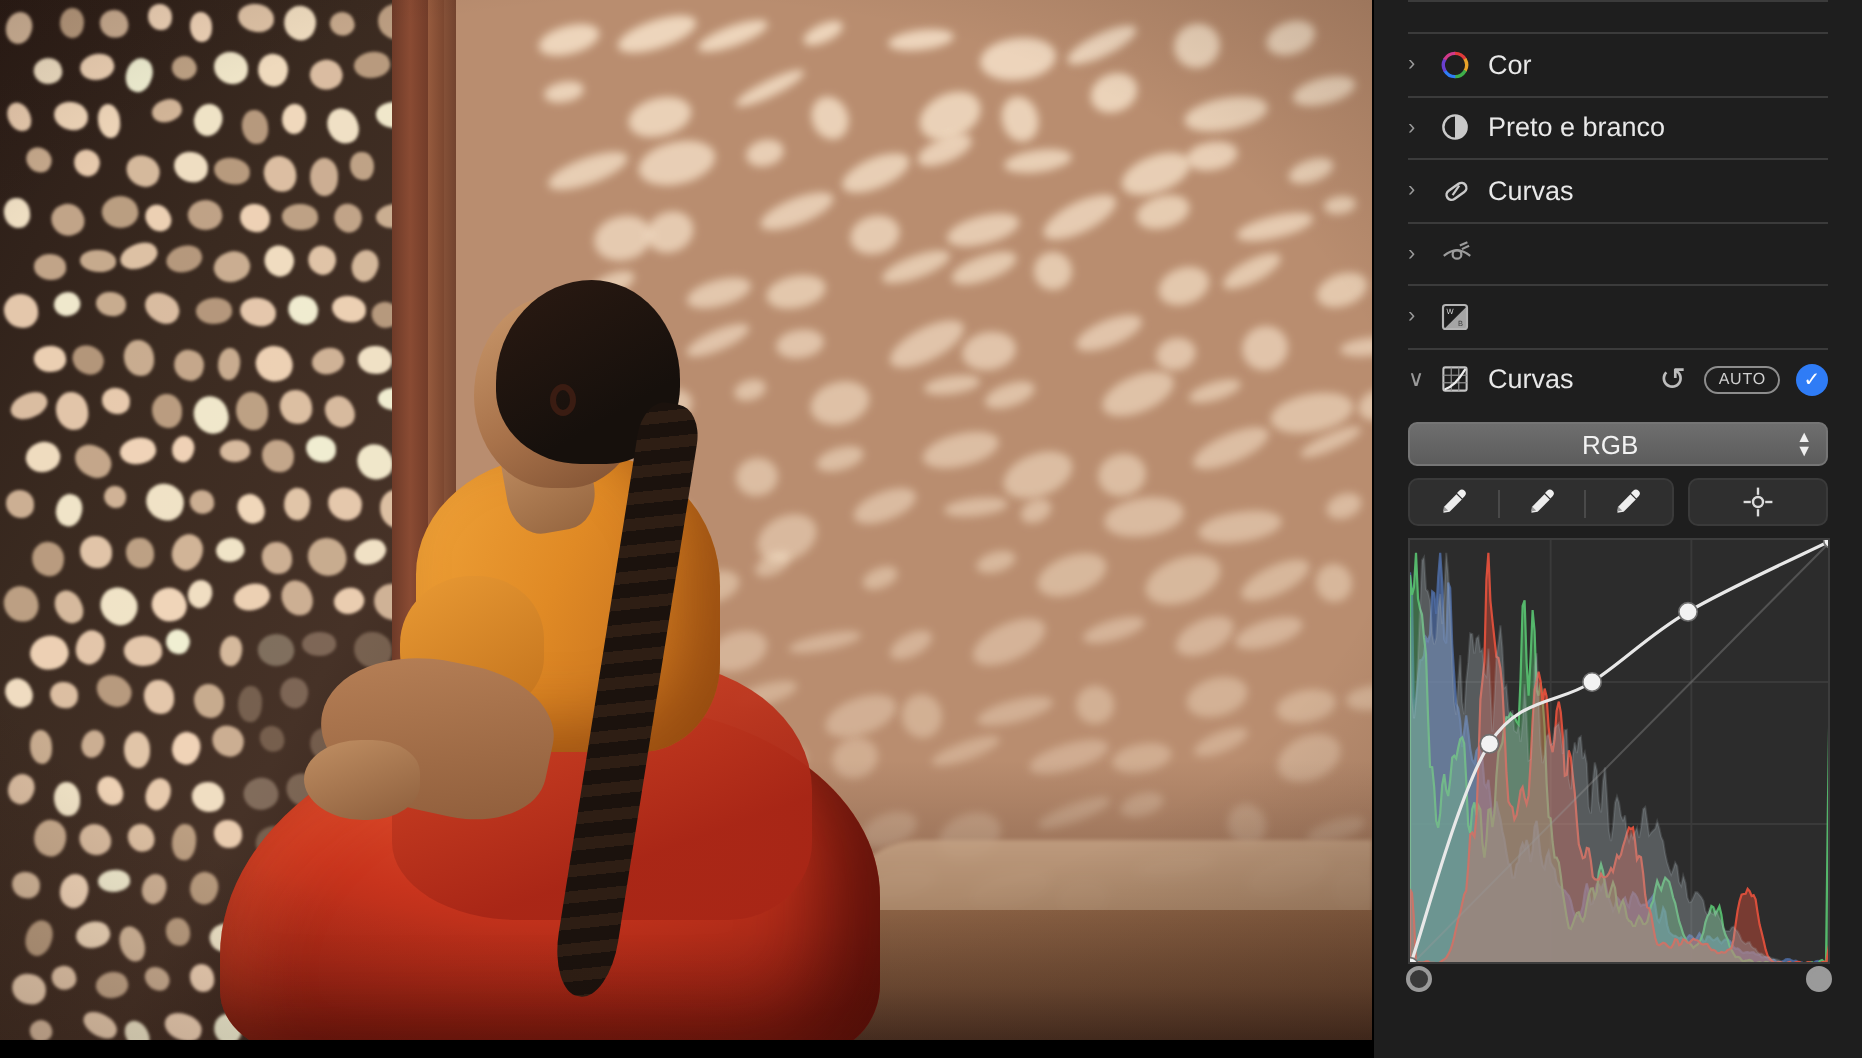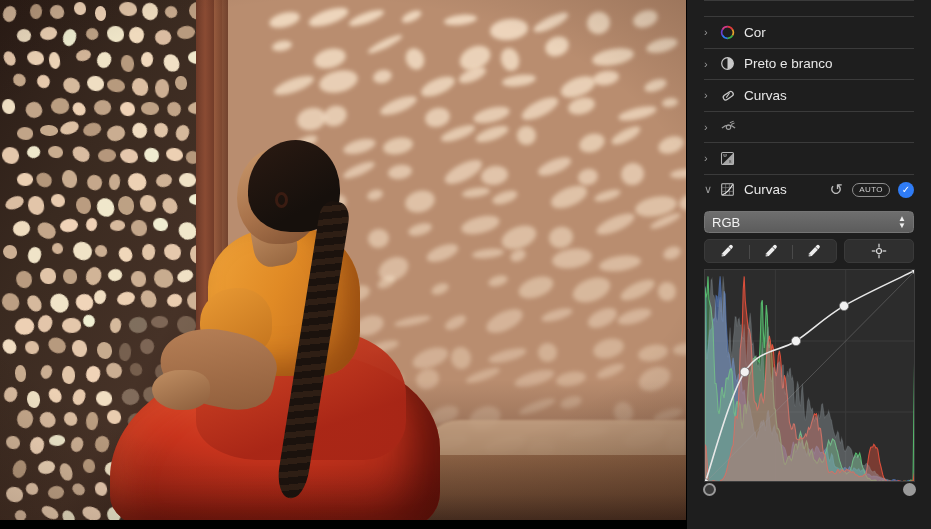--- a/index.html
+++ b/index.html
@@ -146,21 +146,21 @@
               font-size:8px; letter-spacing:.4px; padding:1.5px 6px 2px; line-height:1; }
   .check-btn { width:16px; height:16px; border-radius:50%; background:#2f7cf6;
                display:flex; align-items:center; justify-content:center;
                color:#fff; font-size:10px; }
 
   
   .select { margin-top:6px; height:22px; border-radius:4.5px;
             background:linear-gradient(180deg,#6e6e6e 0%, #5c5c5c 100%);
             border:1px solid #757575; display:flex; align-items:center;
             padding:0 7px; position:relative; }
-  .select-val { color:#f2f2f2; font-size:13px; flex:1; }
+  .select-val { color:#f2f2f2; font-size:13px; flex:1;text-align:center; }
   .stepper { color:#f0f0f0; font-size:8px; line-height:7px; text-align:center; }
 
   
   .tools { margin-top:6px; display:flex; gap:7px; height:24px; }
   .tool-group { flex:1; display:flex; background:#2f2f2f; border-radius:5px;
                 border:1px solid #3a3a3a; }
   .tool { flex:1; display:flex; align-items:center; justify-content:center;
           position:relative; }
   .tool + .tool::before { content:""; position:absolute; left:0; top:5px;
           width:1px; height:14px; background:#4a4a4a; }

